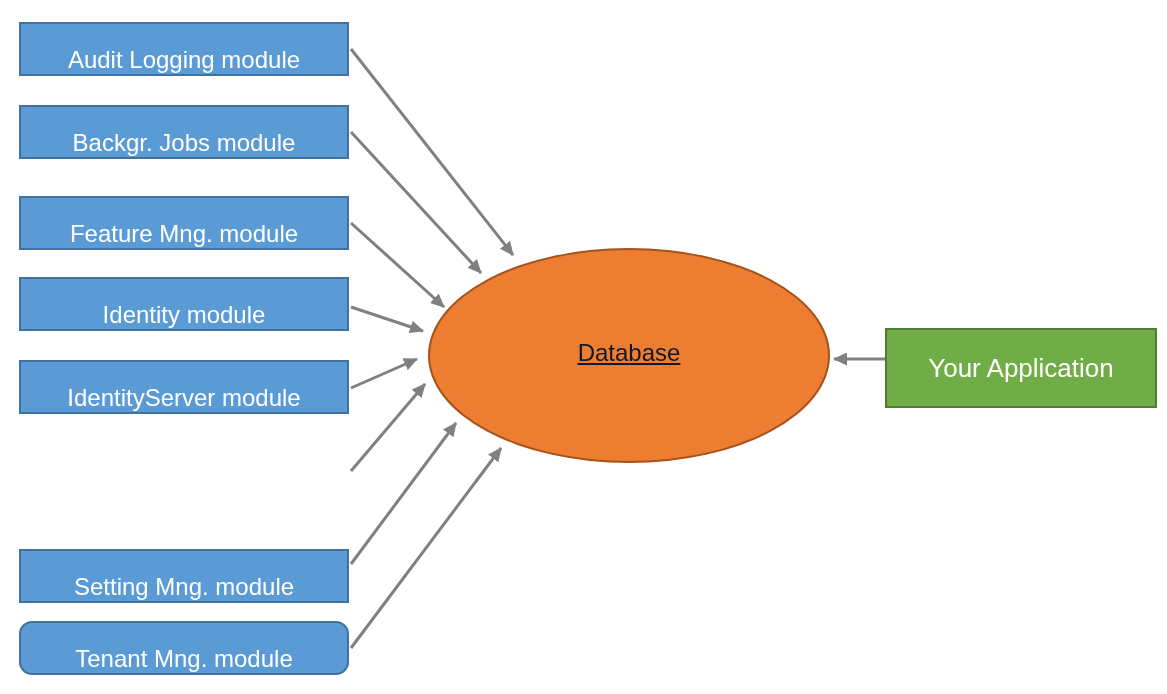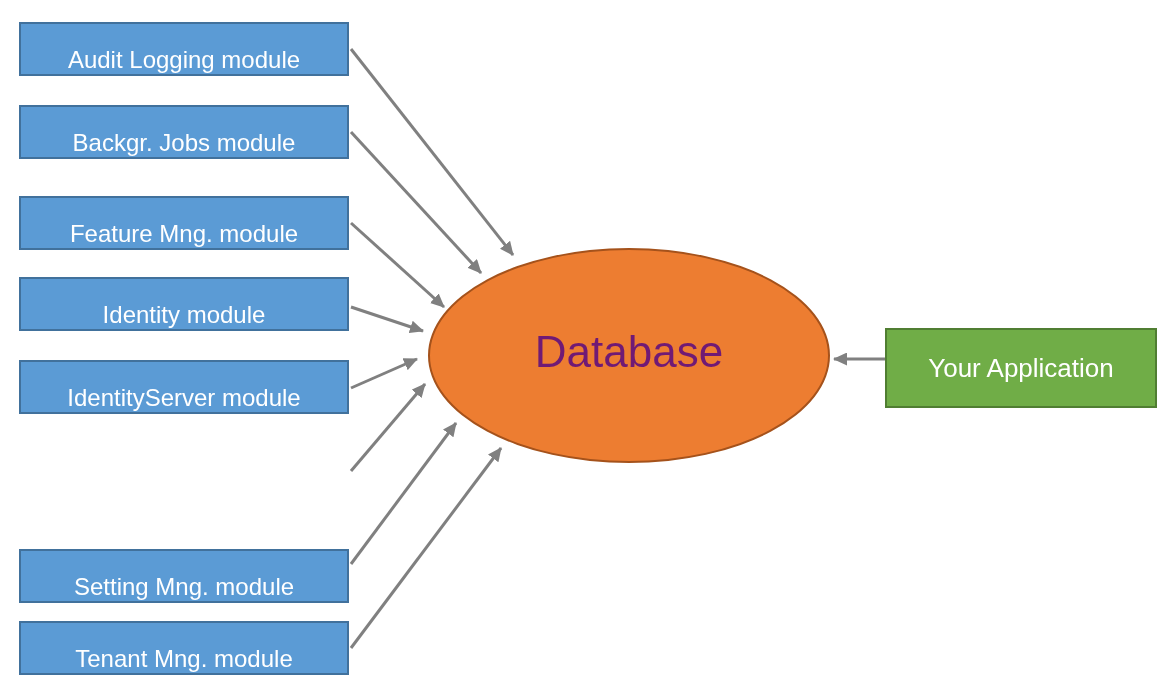--- a/index.html
+++ b/index.html
@@ -41,24 +41,25 @@
     background: #ED7D31;
     border: 2px solid #A5521B;
     border-radius: 50%;
     box-sizing: border-box;
     display: flex;
     flex-direction: column;
     align-items: center;
     justify-content: center;
   }
   #db-title {
-    color: #701a75;
-    font-size: 44px;
+    color: #0f172a;
+    font-size: 24px;
     line-height: 1.15;
     margin-top: -6px;
+    text-decoration: underline;
   }
   #db-subtitle {
     color: #ffffff;
     font-size: 20px;
     line-height: 1.3;
     margin-top: 6px;
   }
   #app-box {
     position: absolute;
     left: 885px;
@@ -86,21 +87,21 @@
     pointer-events: none;
   }
   
   #mod-0 { top: 22px; }
   #mod-1 { top: 105px; }
   #mod-2 { top: 196px; }
   #mod-3 { top: 277px; }
   #mod-4 { top: 360px; }
   #mod-5 { top: 444px; }
   #mod-6 { top: 537px; margin-top: 12px; }
-  #mod-7 { top: 621px; }
+  #mod-7 { top: 621px; border-radius: 13px; }
 </style>
 </head>
 <body>
 
 <div id="canvas">
 
   <div id="mod-0" class="module-box">
     <span>Audit Logging module</span>
   </div>
   <div id="mod-1" class="module-box">

